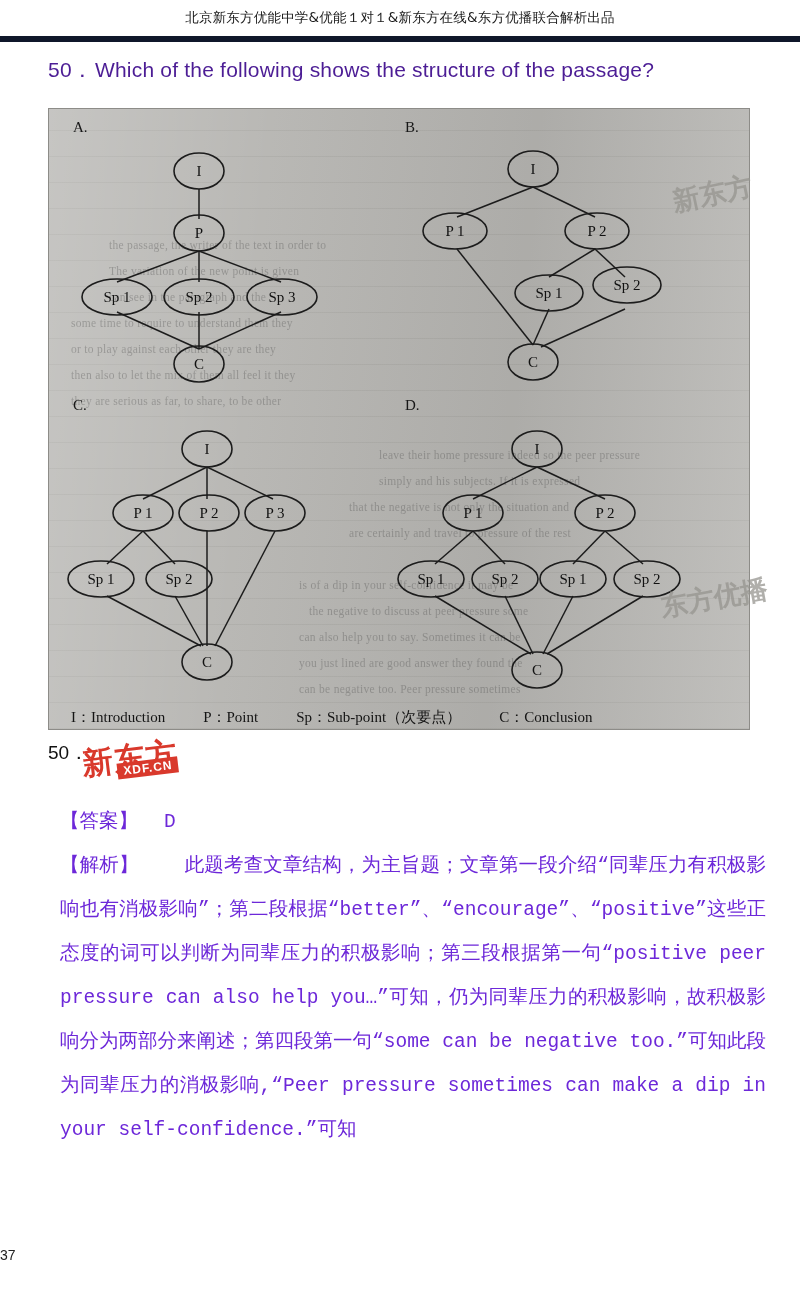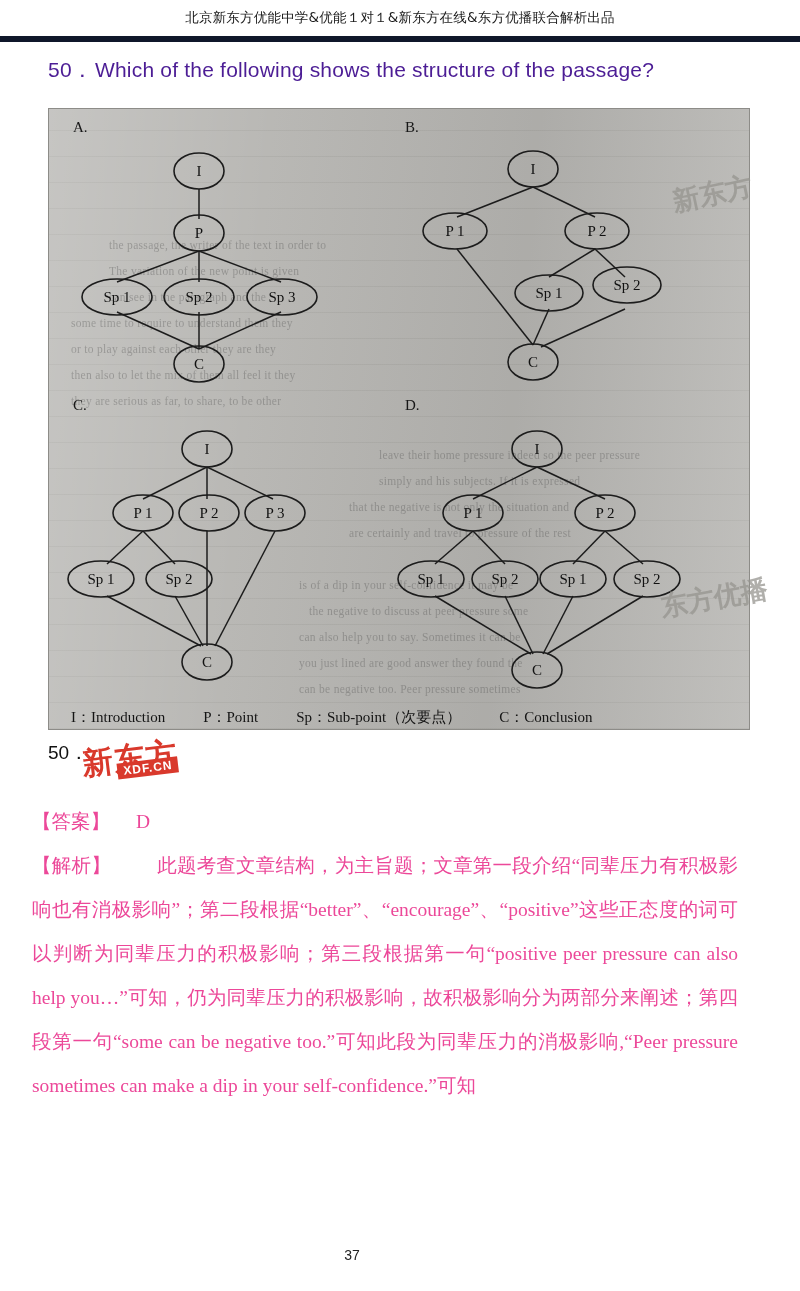--- a/index.html
+++ b/index.html
@@ -160,44 +160,44 @@
   .ans-num {
     position: absolute;
     top: 740px;
     left: 48px;
     font-size: 19px;
     color: #111;
   }
   .answer-block {
     position: absolute;
     top: 800px;
-    left: 32px;
+    left: 60px;
     width: 706px;
-    color: #ec4899;
+    color: #6d28d9;
     font-size: 19.5px;
     line-height: 44px;
-    font-family: Liberation Serif, serif;
+    font-family: Liberation Mono, monospace;
   }
   .answer-row { white-space: nowrap; }
   .answer-row .tag { margin-right: 26px; }
   .explain-text {
     margin-top: 0;
     text-align: justify;
     text-justify: inter-character;
     word-break: break-word;
   }
   .explain-text .tag { margin-right: 28px; }
   .explain-text .indent { display: inline-block; width: 18px; }
 
   .page-num {
     position: absolute;
     bottom: 28px;
     left: 0;
     width: 704px;
-    text-align: center;
+    text-align: left;
     font-size: 14px;
     color: #222;
   }
 </style>
 </head>
 <body>
 
 <div class="page">
 
   <div class="header-band">

